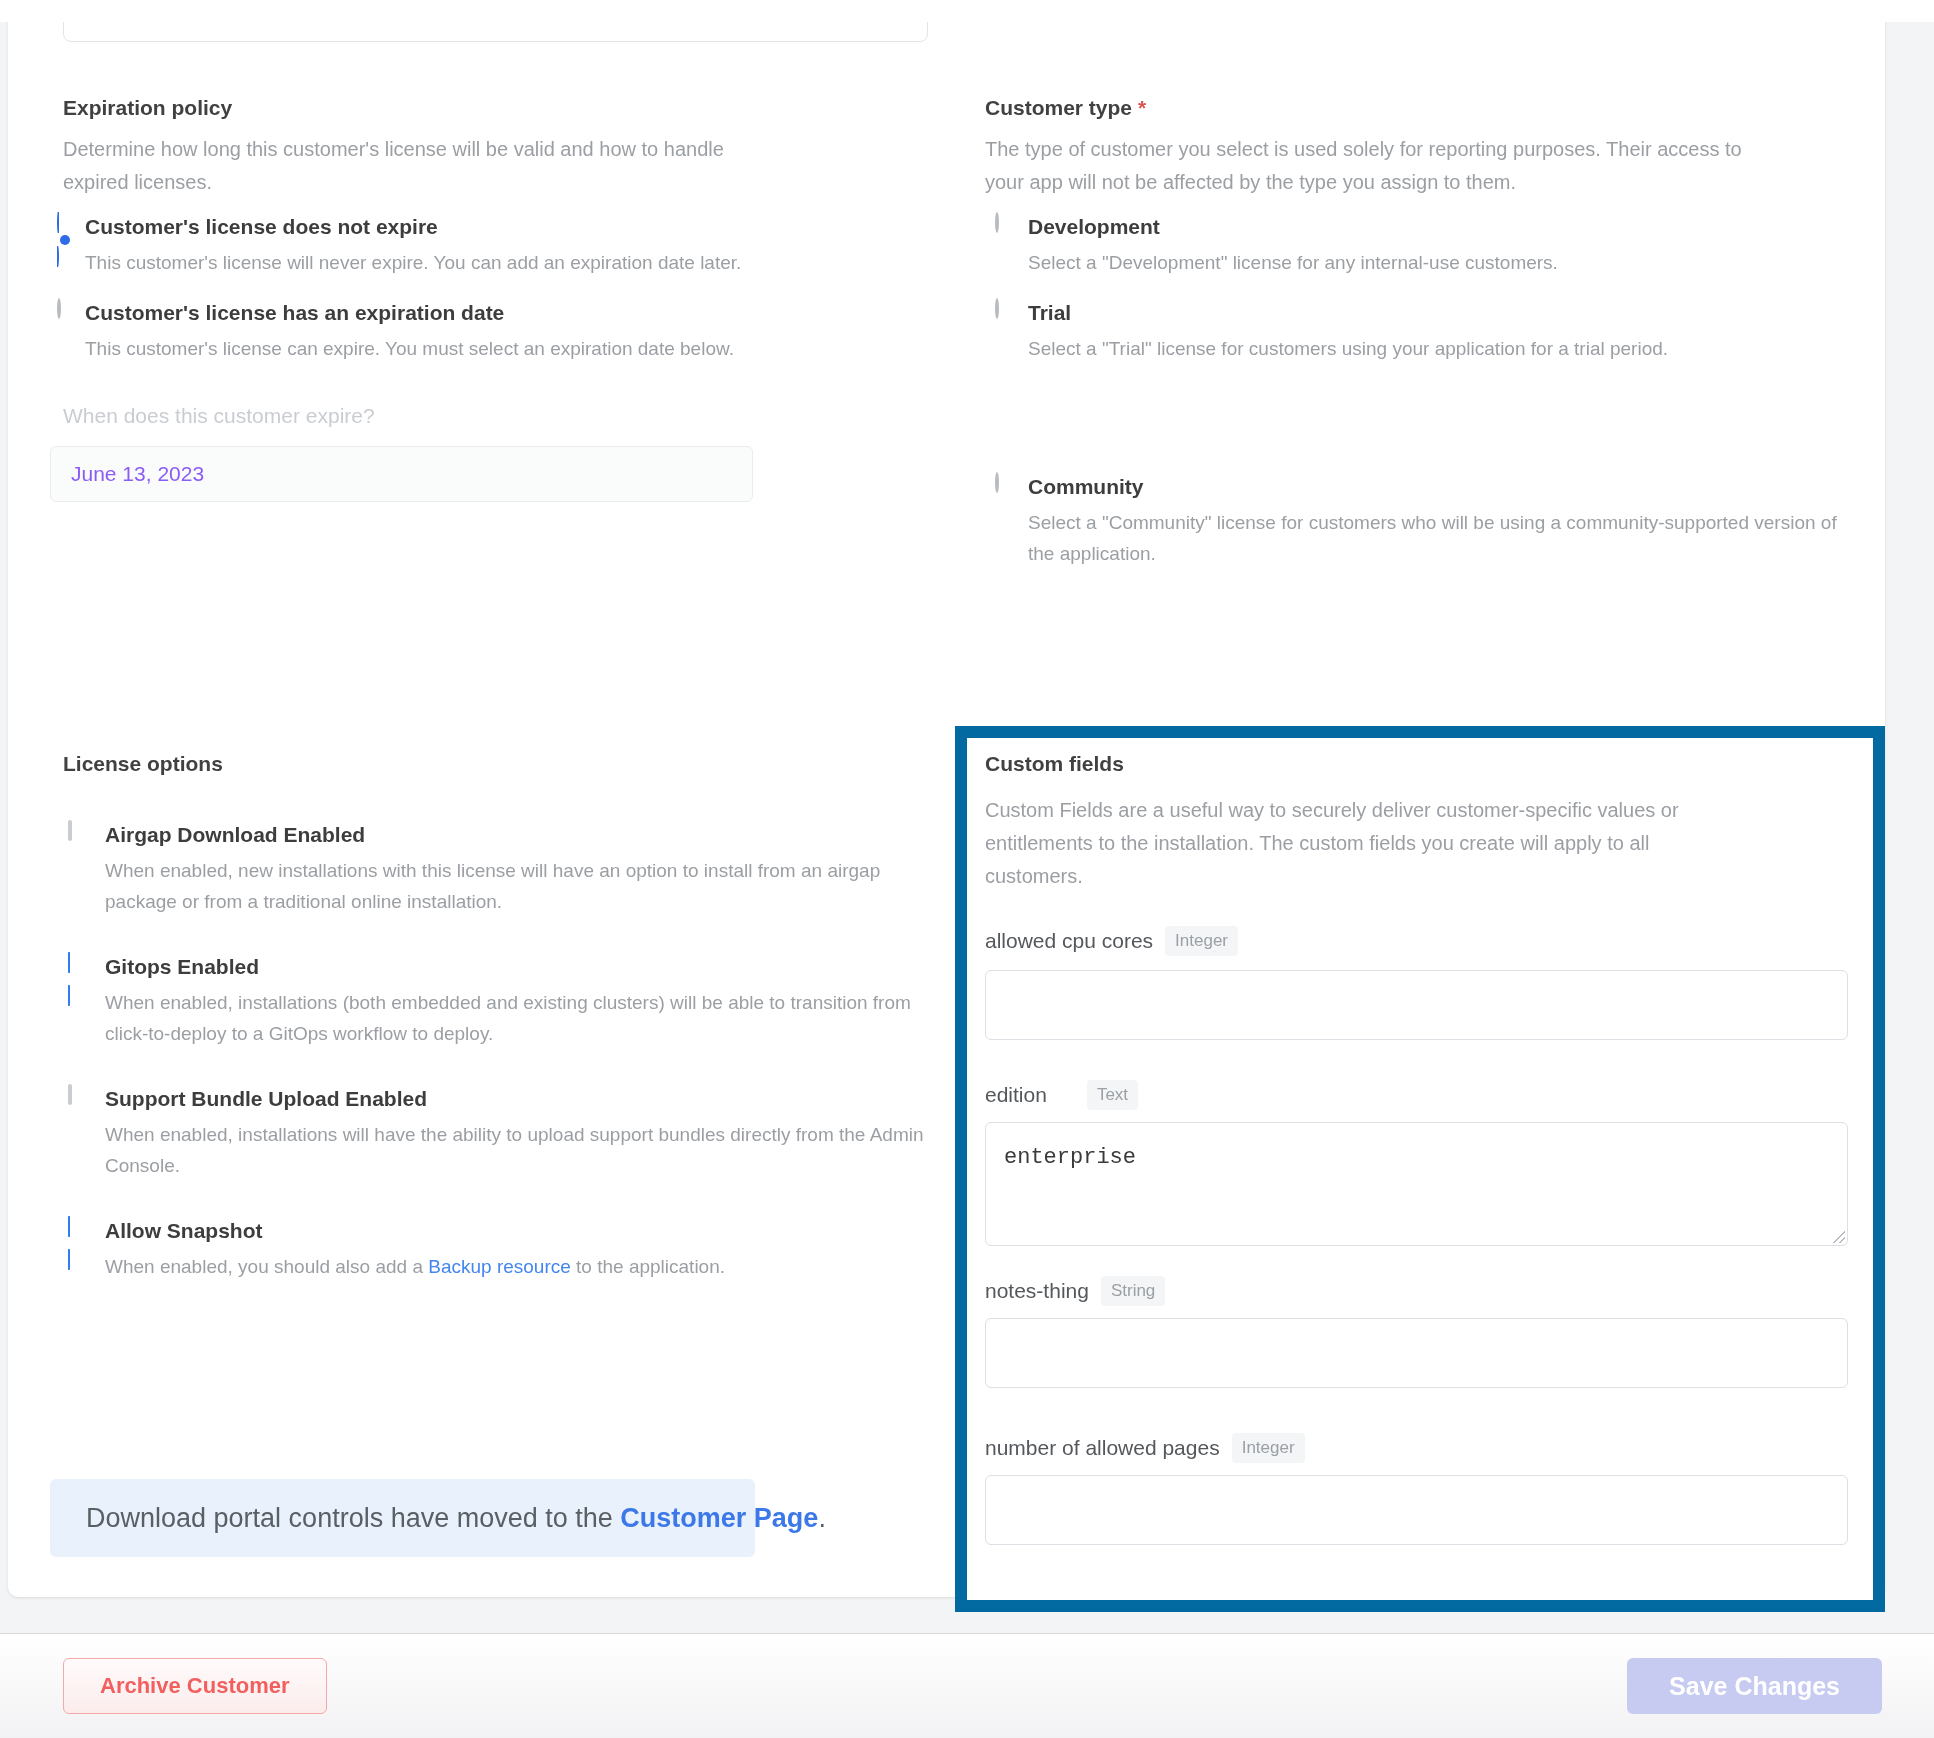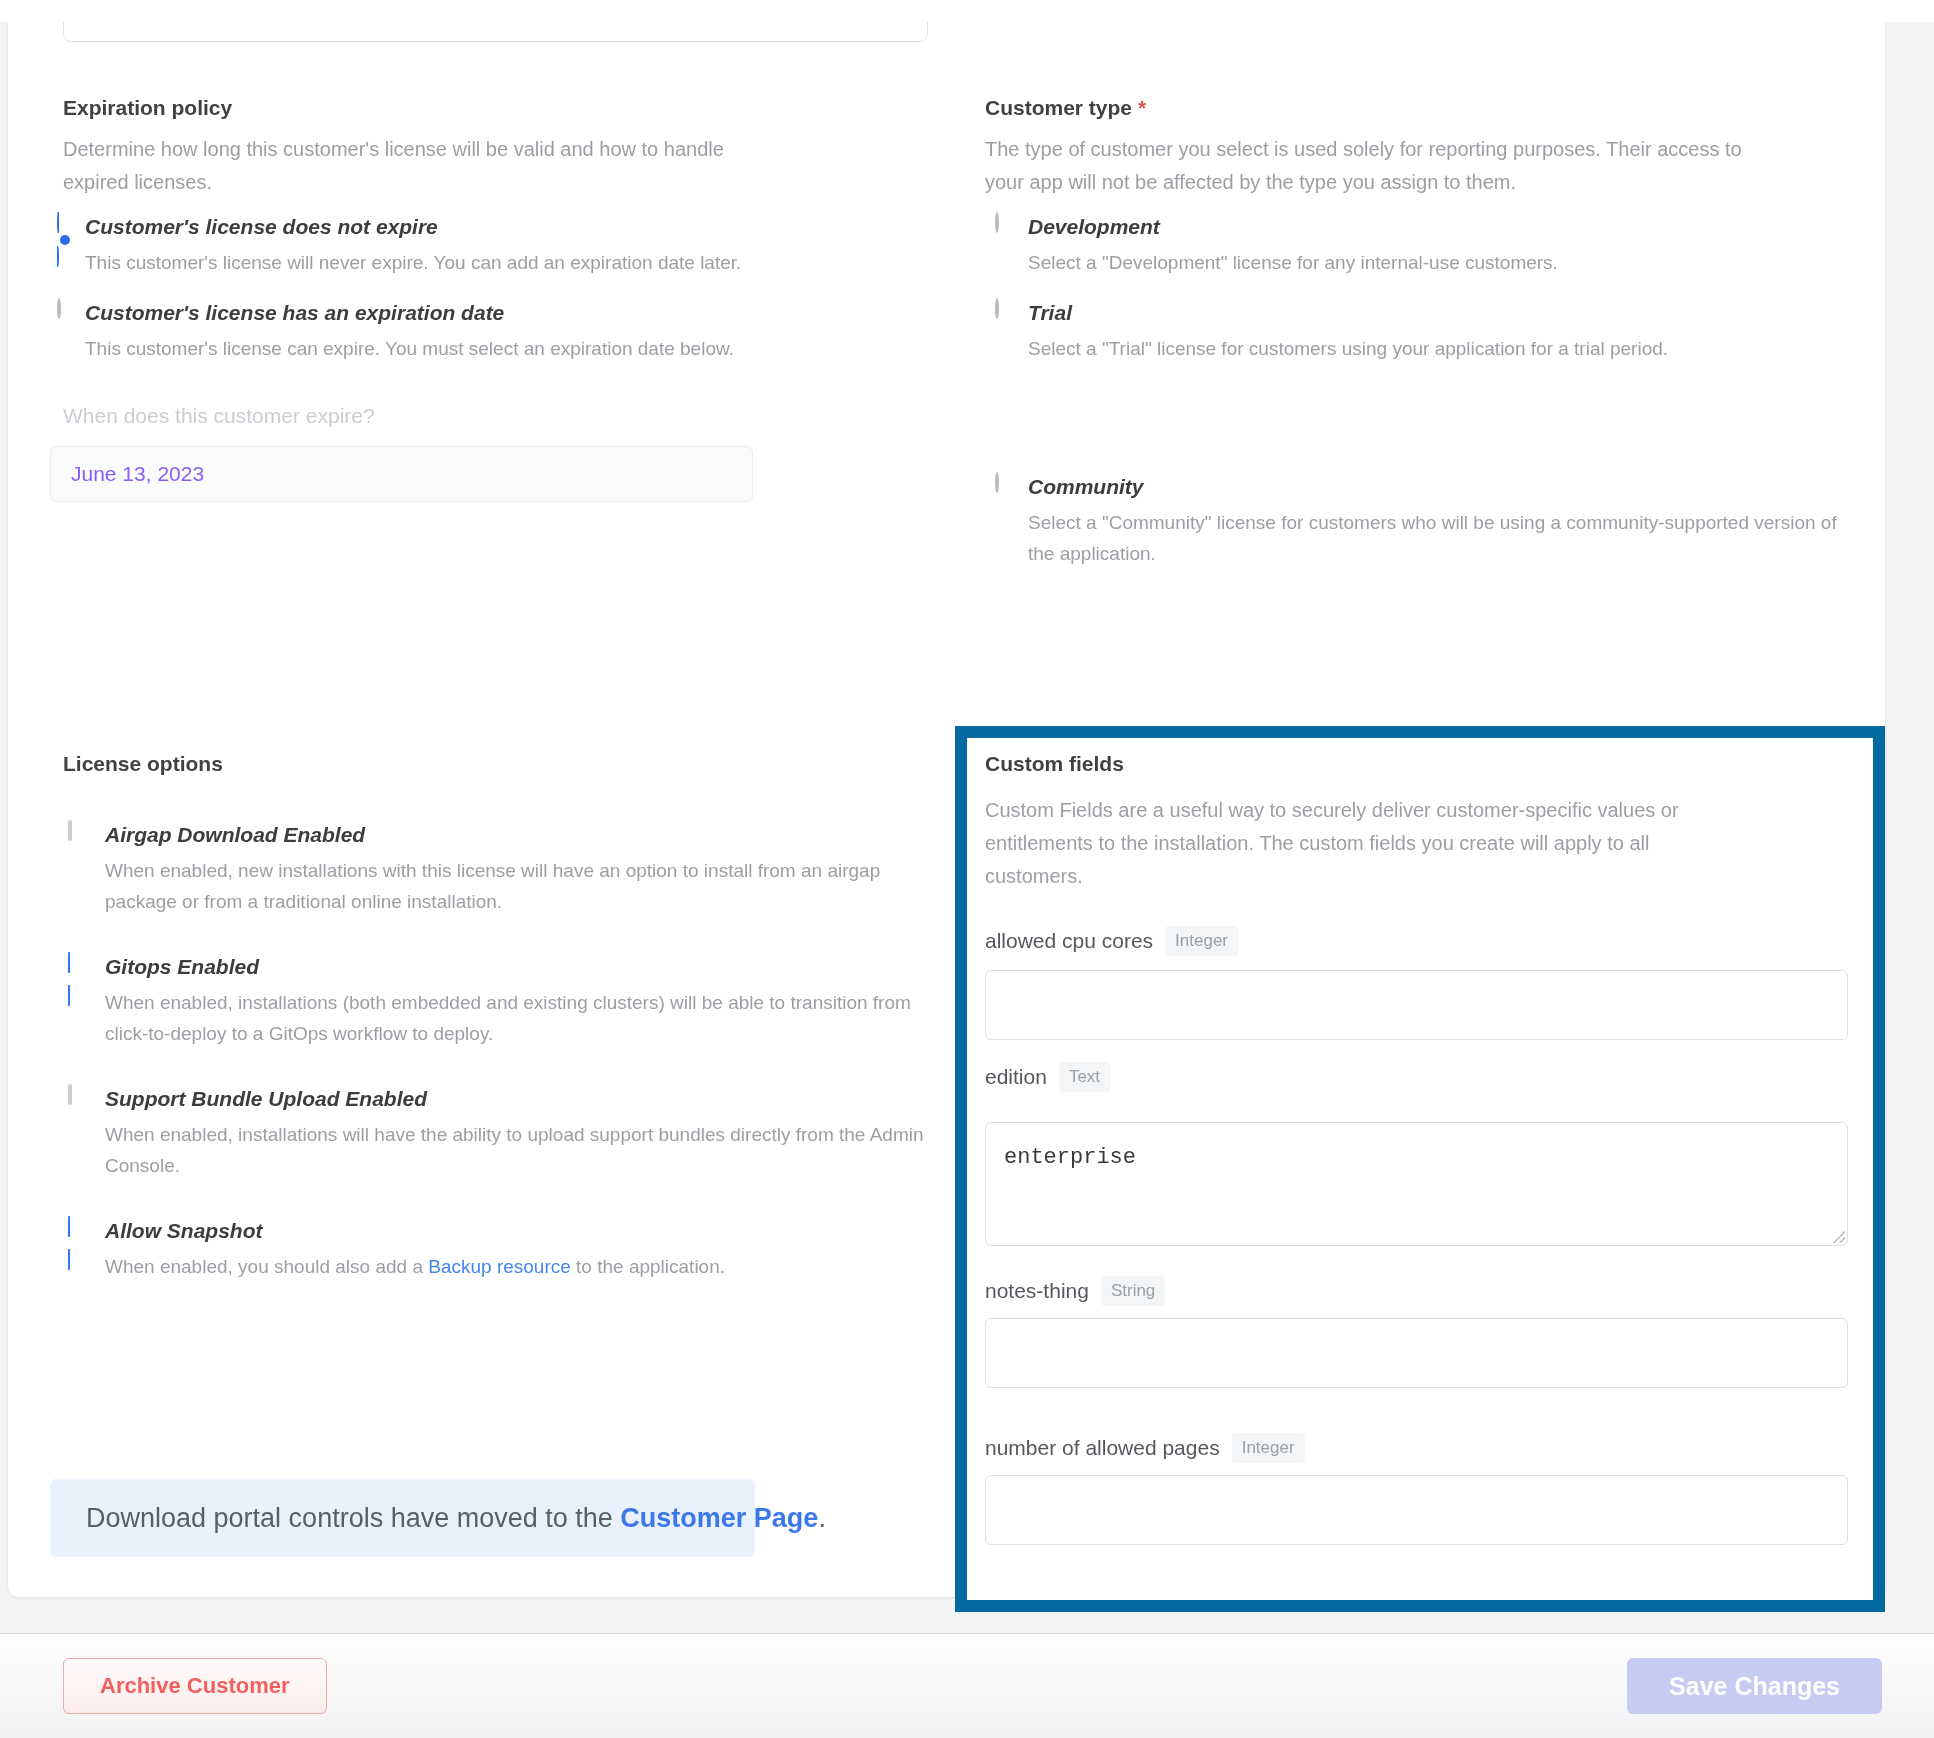--- a/index.html
+++ b/index.html
@@ -24,21 +24,21 @@
     position:absolute;left:55px;top:-24px;width:863px;height:64px;
     border:1px solid #e4e4e4;border-radius:8px;background:#fff;
   }
   .remnant{position:absolute;left:165px;top:32px;width:16px;height:6px;background:#4a4a4a;border-radius:3px;}
   
   .opt{position:absolute;display:flex;align-items:flex-start;}
   .ctrl-col{flex:none;}
   .opt-l .ctrl-col{width:28px;}
   .opt-cb .ctrl-col{width:37px;}
   .opt-r .ctrl-col{width:33px;}
-  .opt-label{font-size:21px;font-weight:700;color:#3d3d3d;line-height:26px;font-style:italic;}
+  .opt-label{font-size:21px;font-weight:700;color:#3d3d3d;line-height:26px;}
   .opt-desc{font-size:19px;color:#9b9fa3;line-height:31px;margin-top:7px;}
   .radio{
     width:20px;height:20px;border:2px solid #b8bcc0;border-radius:50%;
     box-sizing:border-box;background:#fff;margin-top:16px;
   }
   .radio.checked{border-color:#2e6be6;}
   .radio.checked::after{
     content:'';display:block;width:10px;height:10px;border-radius:50%;
     background:#2e6be6;margin:3px;
   }
@@ -215,21 +215,21 @@
   <div class="bluebox">
     <h3 class="h3" style="left:18px;top:14px;">Custom fields</h3>
     <p class="para" style="left:18px;top:56px;width:755px;">Custom Fields are a useful way to securely deliver customer-specific values or entitlements to the installation. The custom fields you create will apply to all customers.</p>
 
     <div class="cf-row" style="left:18px;top:188px;">
       <span class="cf-label">allowed cpu cores</span>
       <span class="badge">Integer</span>
     </div>
     <input class="cf-input" style="top: 232px;" value="">
 
-    <div class="cf-row" style="left:18px;top:324px;">
+    <div class="cf-row" style="left:18px;top:342px;gap:28px;">
       <span class="cf-label">edition</span>
       <span class="badge">Text</span>
     </div>
     <div class="ta-wrap">
       <textarea class="cf-textarea" style="">enterprise</textarea>
       <div class="grip"></div>
     </div>
 
     <div class="cf-row" style="left:18px;top:538px;">
       <span class="cf-label">notes-thing</span>

